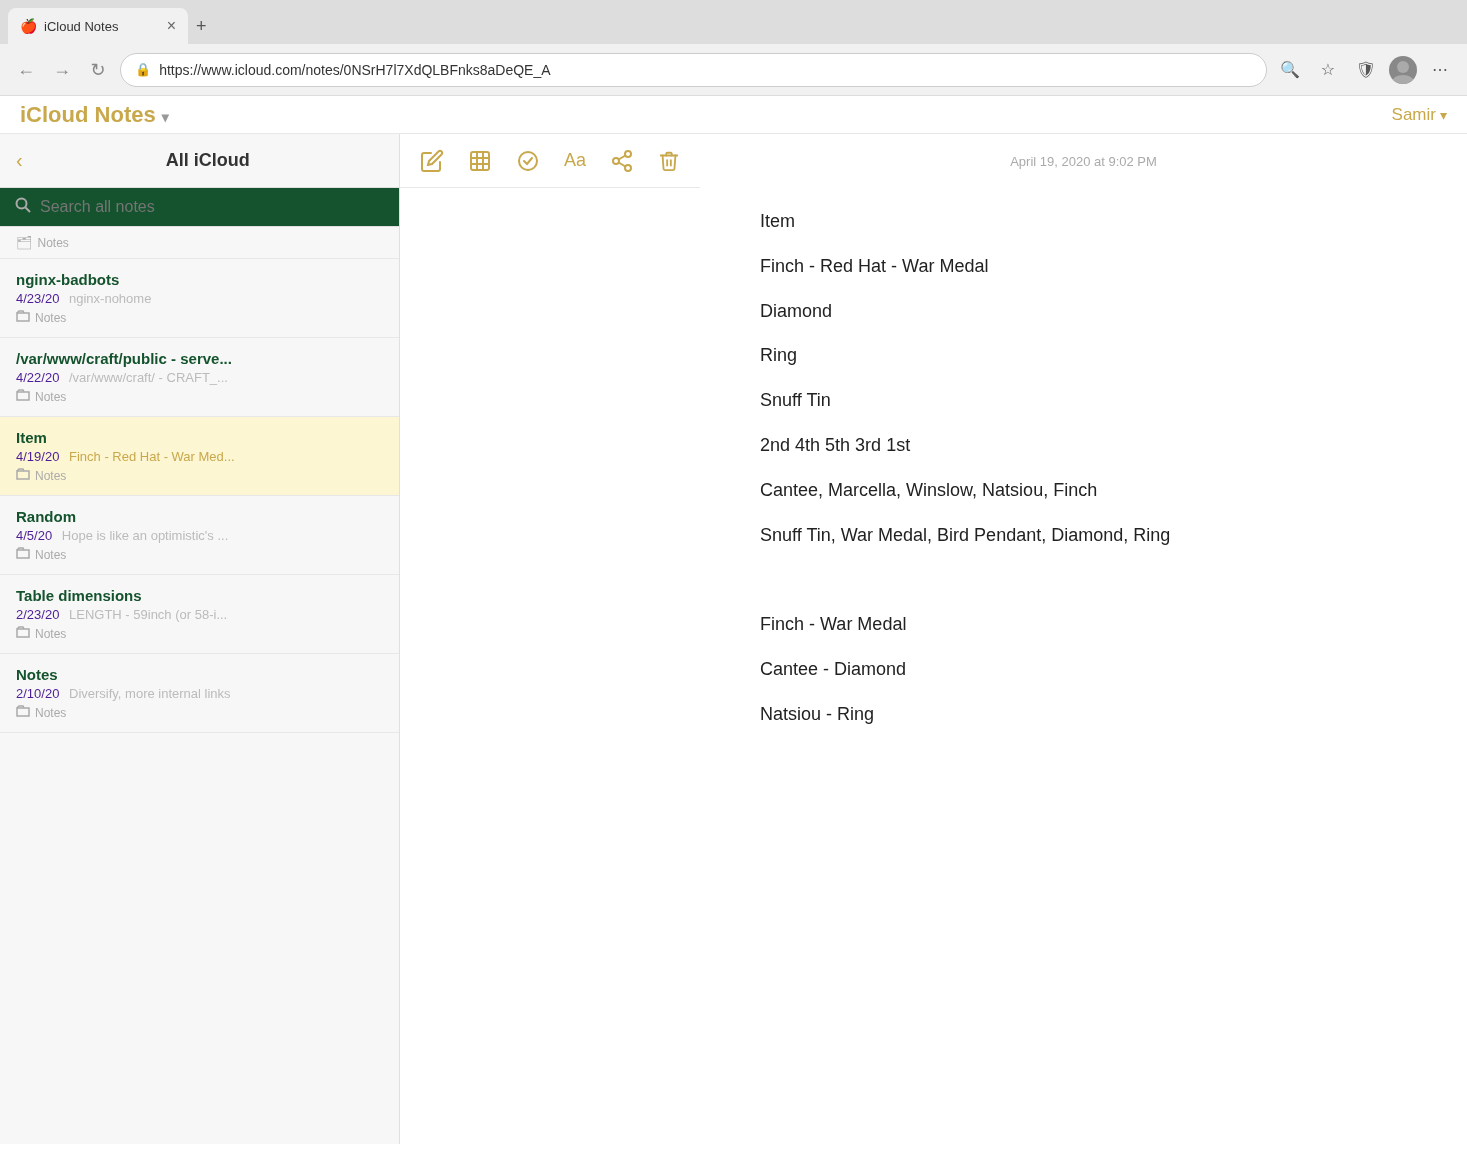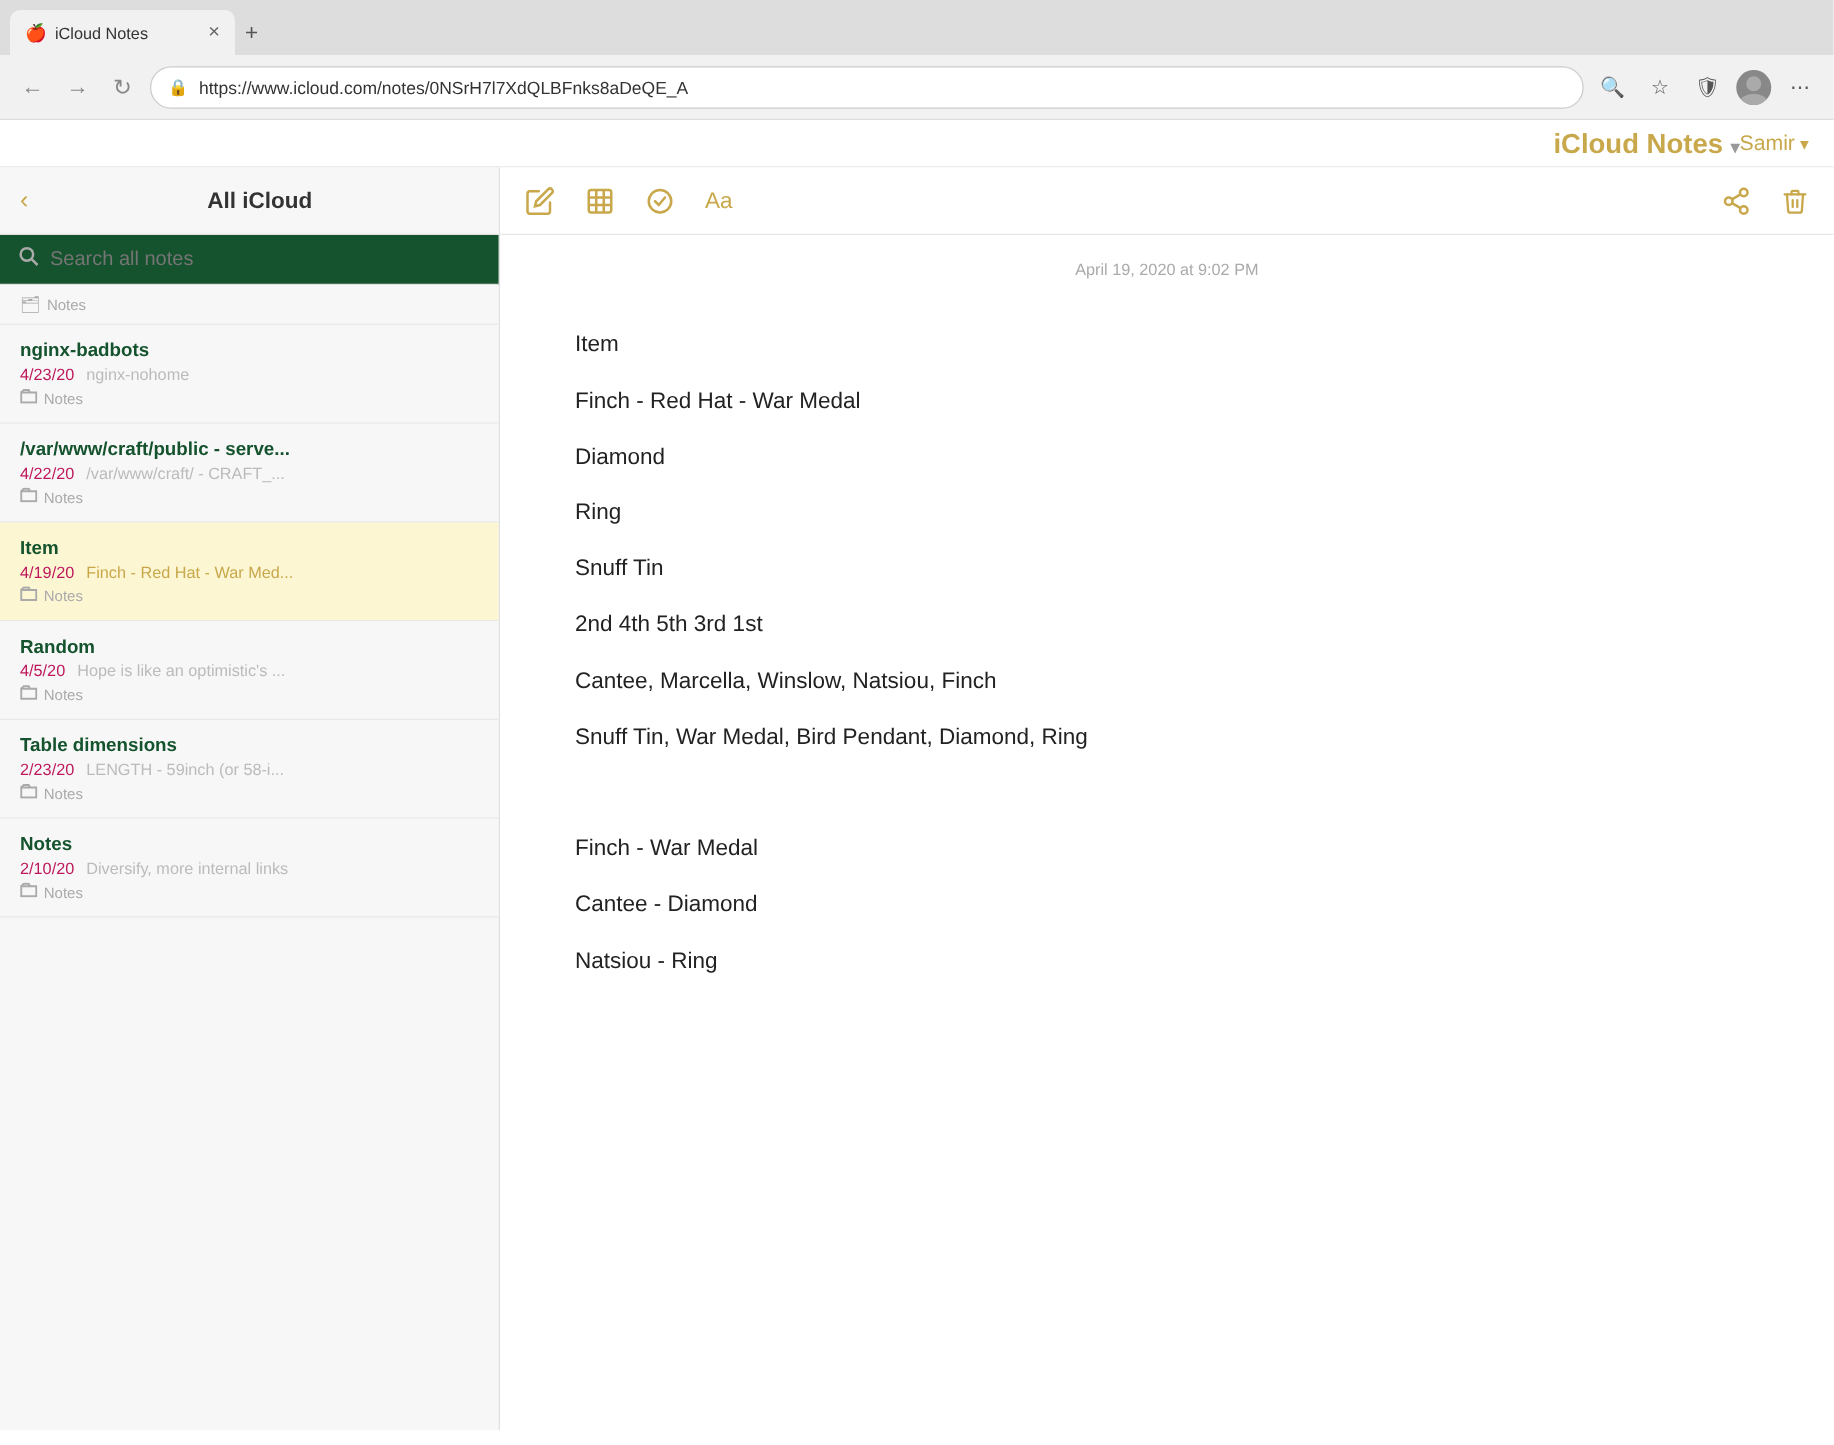--- a/index.html
+++ b/index.html
@@ -14,21 +14,21 @@
     .browser-nav { display: flex; align-items: center; padding: 6px 12px; gap: 8px; background: #f1f1f1; height: 52px; border-bottom: 1px solid #ddd; }
     .nav-btn { background: none; border: none; font-size: 18px; color: #888; cursor: pointer; width: 28px; height: 28px; display: flex; align-items: center; justify-content: center; }
     .address-bar { flex: 1; display: flex; align-items: center; background: #fff; border: 1px solid #ccc; border-radius: 20px; padding: 4px 14px; gap: 8px; height: 34px; }
     .address-bar .lock-icon { color: #555; font-size: 13px; }
     .address-url { font-size: 14px; color: #333; flex: 1; }
     .nav-right { display: flex; align-items: center; gap: 8px; }
     .nav-icon-btn { background: none; border: none; font-size: 16px; color: #555; cursor: pointer; width: 30px; height: 30px; display: flex; align-items: center; justify-content: center; }
     .avatar { width: 28px; height: 28px; border-radius: 50%; background: #888; display: flex; align-items: center; justify-content: center; overflow: hidden; }
 
     
-    .app-header { display: flex; align-items: center; justify-content: flex-end; padding: 8px 20px; border-bottom: 1px solid #e8e8e8; height: 38px; background: #fff; }
+    .app-header { display: flex; align-items: center; justify-content: space-between; padding: 8px 20px; border-bottom: 1px solid #e8e8e8; height: 38px; background: #fff; }
     .app-title { font-size: 22px; font-weight: 400; color: #333; }
     .app-title span { color: #c8a84b; font-weight: 600; }
     .user-name { color: #c8a84b; font-size: 17px; font-weight: 500; cursor: pointer; }
 
     
     .main-layout { display: flex; height: calc(1156px - 44px - 52px - 50px); }
 
     
     .sidebar { width: 400px; border-right: 1px solid #e0e0e0; background: #f7f7f7; display: flex; flex-direction: column; overflow: hidden; }
     .sidebar-header { display: flex; align-items: center; padding: 10px 16px; border-bottom: 1px solid #e0e0e0; background: #f7f7f7; height: 54px; }
@@ -37,21 +37,21 @@
 
     .search-bar { display: flex; align-items: center; padding: 8px 14px; gap: 8px; border-bottom: 1px solid #e0e0e0; background: #14532d; }
     .search-icon { color: #aaa; font-size: 16px; }
     .search-input { background: none; border: none; outline: none; font-size: 16px; color: #999; flex: 1; }
 
     .notes-list { flex: 1; overflow-y: auto; }
     .note-item { padding: 12px 16px; border-bottom: 1px solid #e8e8e8; cursor: pointer; background: #f7f7f7; }
     .note-item.active { background: #fdf6d3; }
     .note-item .note-title { font-size: 15px; font-weight: 600; color: #14532d; margin-bottom: 3px; }
     .note-item .note-meta { font-size: 13px; color: #888; margin-bottom: 4px; }
-    .note-item .note-meta .note-date { color: #be185d; margin-right: 6px; }
+    .note-item .note-meta .note-date { color: #4c1d95; margin-right: 6px; }
     .note-item .note-meta .note-preview { color: #bbb; }
     .note-item.active .note-meta .note-preview { color: #c8a84b; }
     .note-folder { display: flex; align-items: center; gap: 5px; font-size: 12px; color: #aaa; }
     .folder-icon { font-size: 13px; color: #aaa; }
 
     
     .note-content { flex: 1; padding: 0 60px; overflow-y: auto; background: #fff; }
     .note-toolbar { display: flex; align-items: center; padding: 0 20px; border-bottom: 1px solid #e8e8e8; height: 54px; gap: 24px; }
     .toolbar-btn { background: none; border: none; cursor: pointer; color: #c8a84b; font-size: 20px; display: flex; align-items: center; justify-content: center; }
     .note-date { text-align: center; color: #aaa; font-size: 13px; padding: 20px 0 30px 0; }
@@ -231,21 +231,21 @@
                 <path d="M1 3h12v8H1z"></path>
                 <path d="M1 3l2-2h4l1 2"></path>
               </svg>
           </span>
           <span>Notes</span>
         </div>
       </div>
     </div>
   </div>
 
-  <div style="flex:1;display:flex;flex-direction:column;background:#fff;overflow:hidden;">
+  <div style="flex:1;display:flex;flex-direction:row;background:#fff;overflow:hidden;">
 
     <div class="note-toolbar">
 
       <button class="toolbar-btn">
         <svg class="toolbar-icon-svg" viewBox="0 0 24 24">
           <path d="M11 4H4a2 2 0 0 0-2 2v14a2 2 0 0 0 2 2h14a2 2 0 0 0 2-2v-7" stroke="#c8a84b" stroke-width="2" fill="none" stroke-linecap="round"></path>
           <path d="M18.5 2.5a2.121 2.121 0 0 1 3 3L12 15l-4 1 1-4 9.5-9.5z" stroke="#c8a84b" stroke-width="2" fill="none" stroke-linecap="round"></path>
         </svg>
       </button>
 

